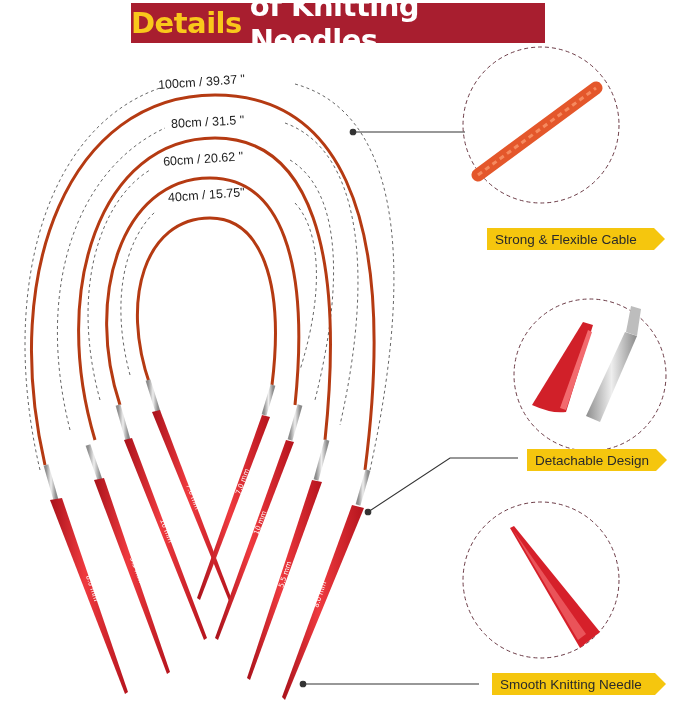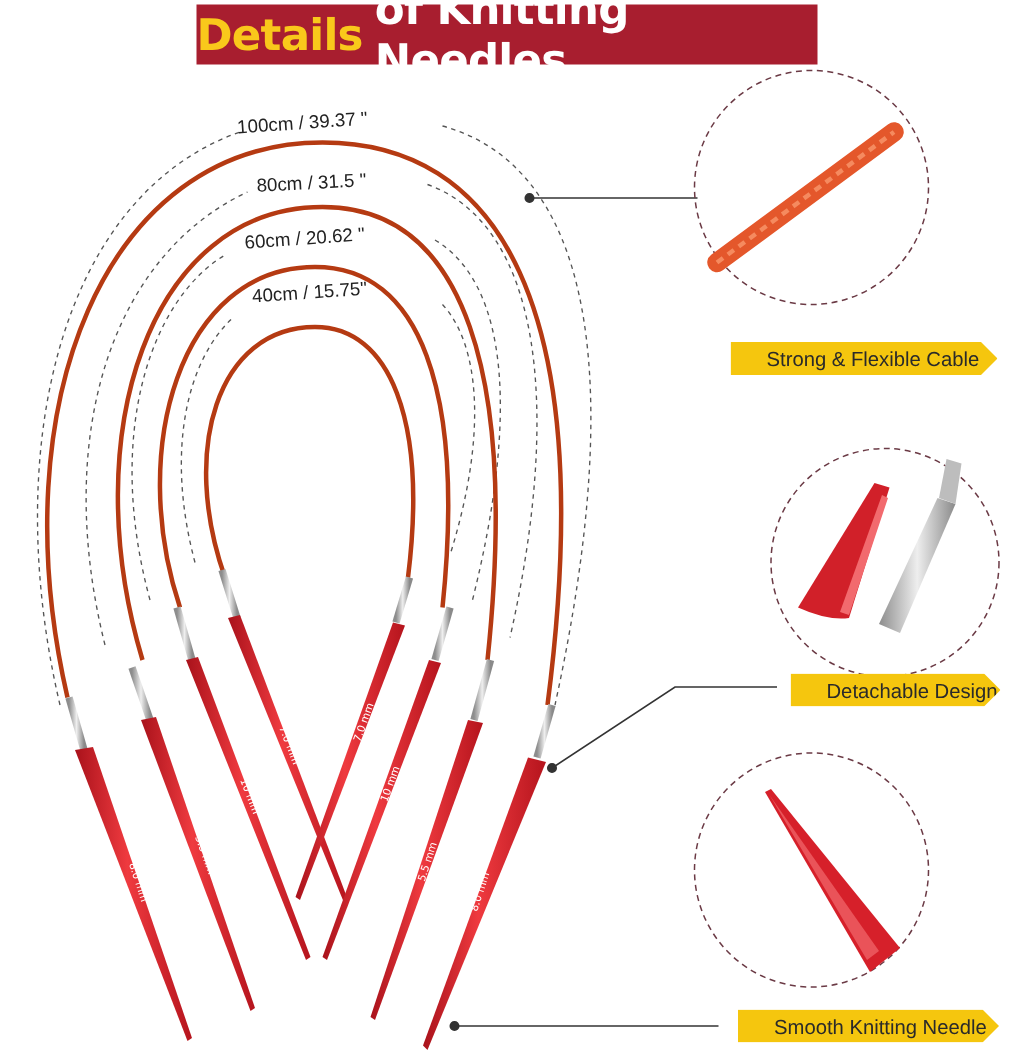--- a/index.html
+++ b/index.html
@@ -1,21 +1,21 @@
 <!DOCTYPE html>
 <html><head>
 <meta charset="utf-8">
 <style>
   html,body{margin:0;padding:0;background:#fff;}
   body{width:679px;height:707px;position:relative;overflow:hidden;font-family:"Liberation Sans",sans-serif;}
   .banner{position:absolute;left:131px;top:3px;width:414px;height:40px;background:#a81e2f;display:flex;align-items:center;justify-content:flex-start;box-sizing:border-box;}
   .banner .t1{color:#f9c81b;font-weight:bold;font-size:29px;font-family:"DejaVu Sans",sans-serif;letter-spacing:-0.5px;}
   .banner .t2{color:#fff;font-weight:bold;font-size:29px;font-family:"DejaVu Sans",sans-serif;margin-left:8px;letter-spacing:-0.5px;}
   svg.art{position:absolute;left:0;top:0;}
-  .tag{position:absolute;height:22px;background:#f5c60e;color:#2a2a2a;font-size:13.5px;display:flex;align-items:center;padding-left:24px;box-sizing:border-box;
+  .tag{position:absolute;height:22px;background:#f5c60e;color:#2a2a2a;font-size:13.5px;display:flex;align-items:center;padding-left:8px;box-sizing:border-box;
        clip-path:polygon(0 0,calc(100% - 11px) 0,100% 50%,calc(100% - 11px) 100%,0 100%);}
   .len{position:absolute;font-size:12.5px;color:#222;white-space:nowrap;}
 </style>
 </head>
 <body>
 
 <div class="banner">
   <span class="t1">Details</span>
   <span class="t2">of Knitting Needles</span>
 </div>

